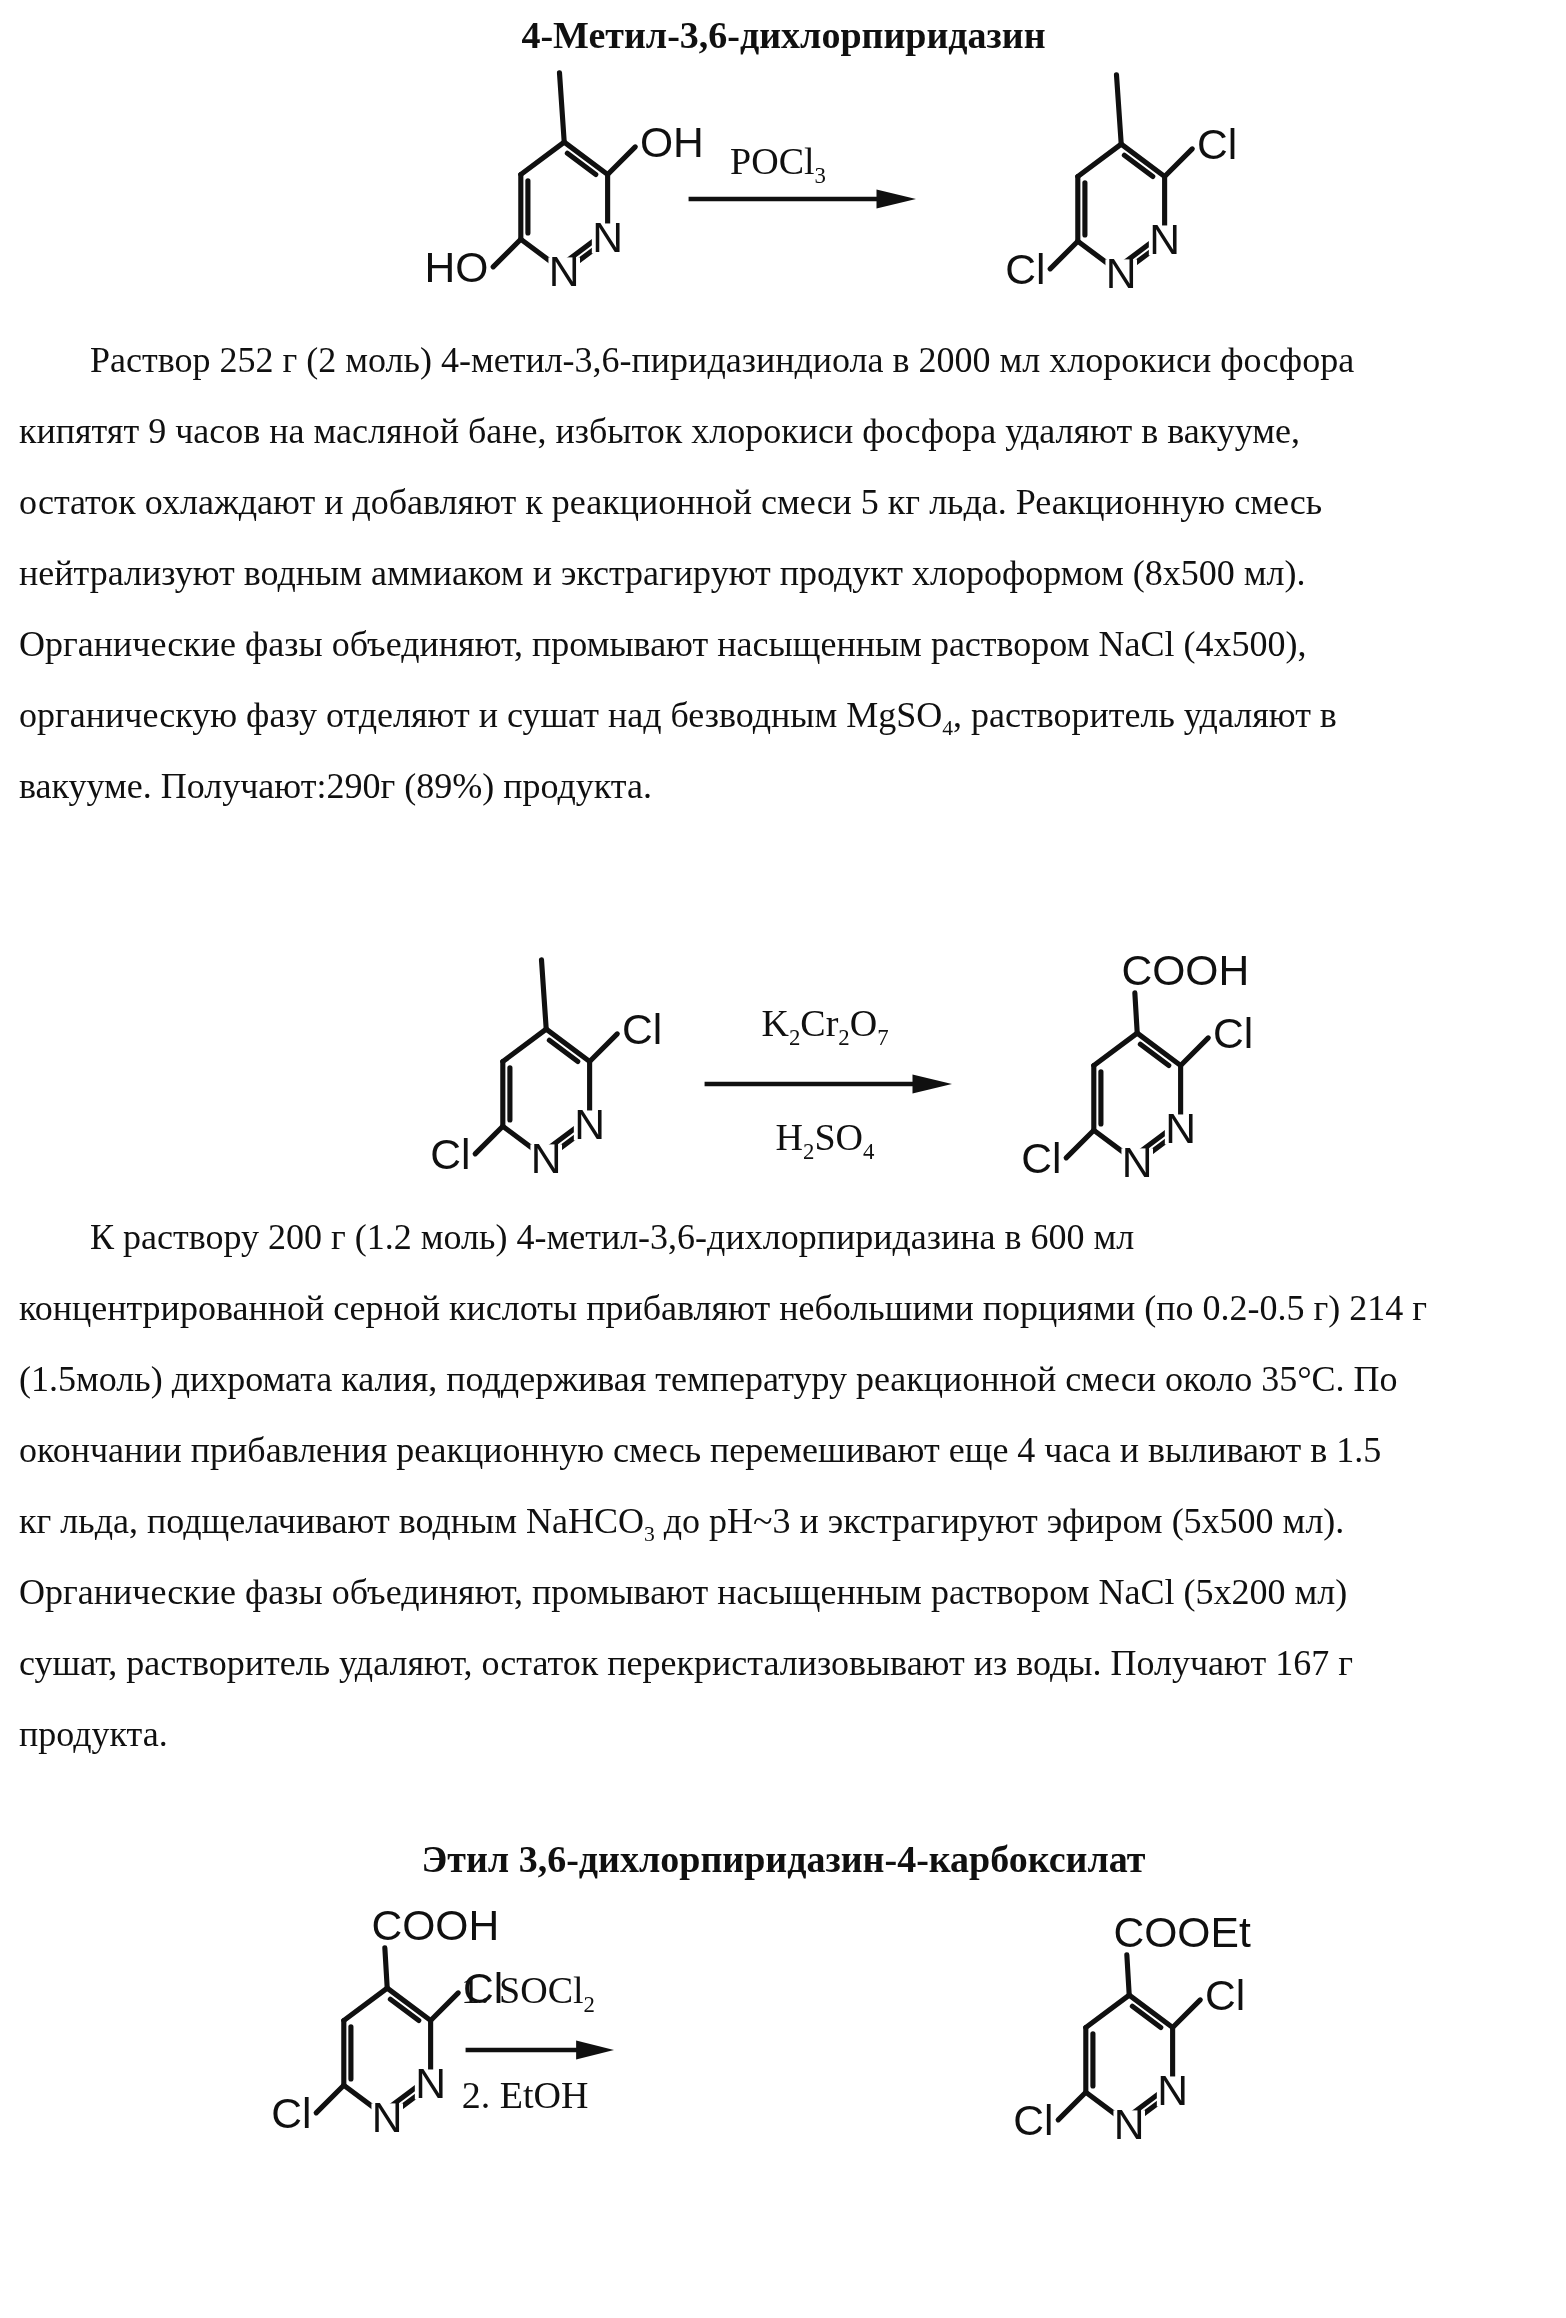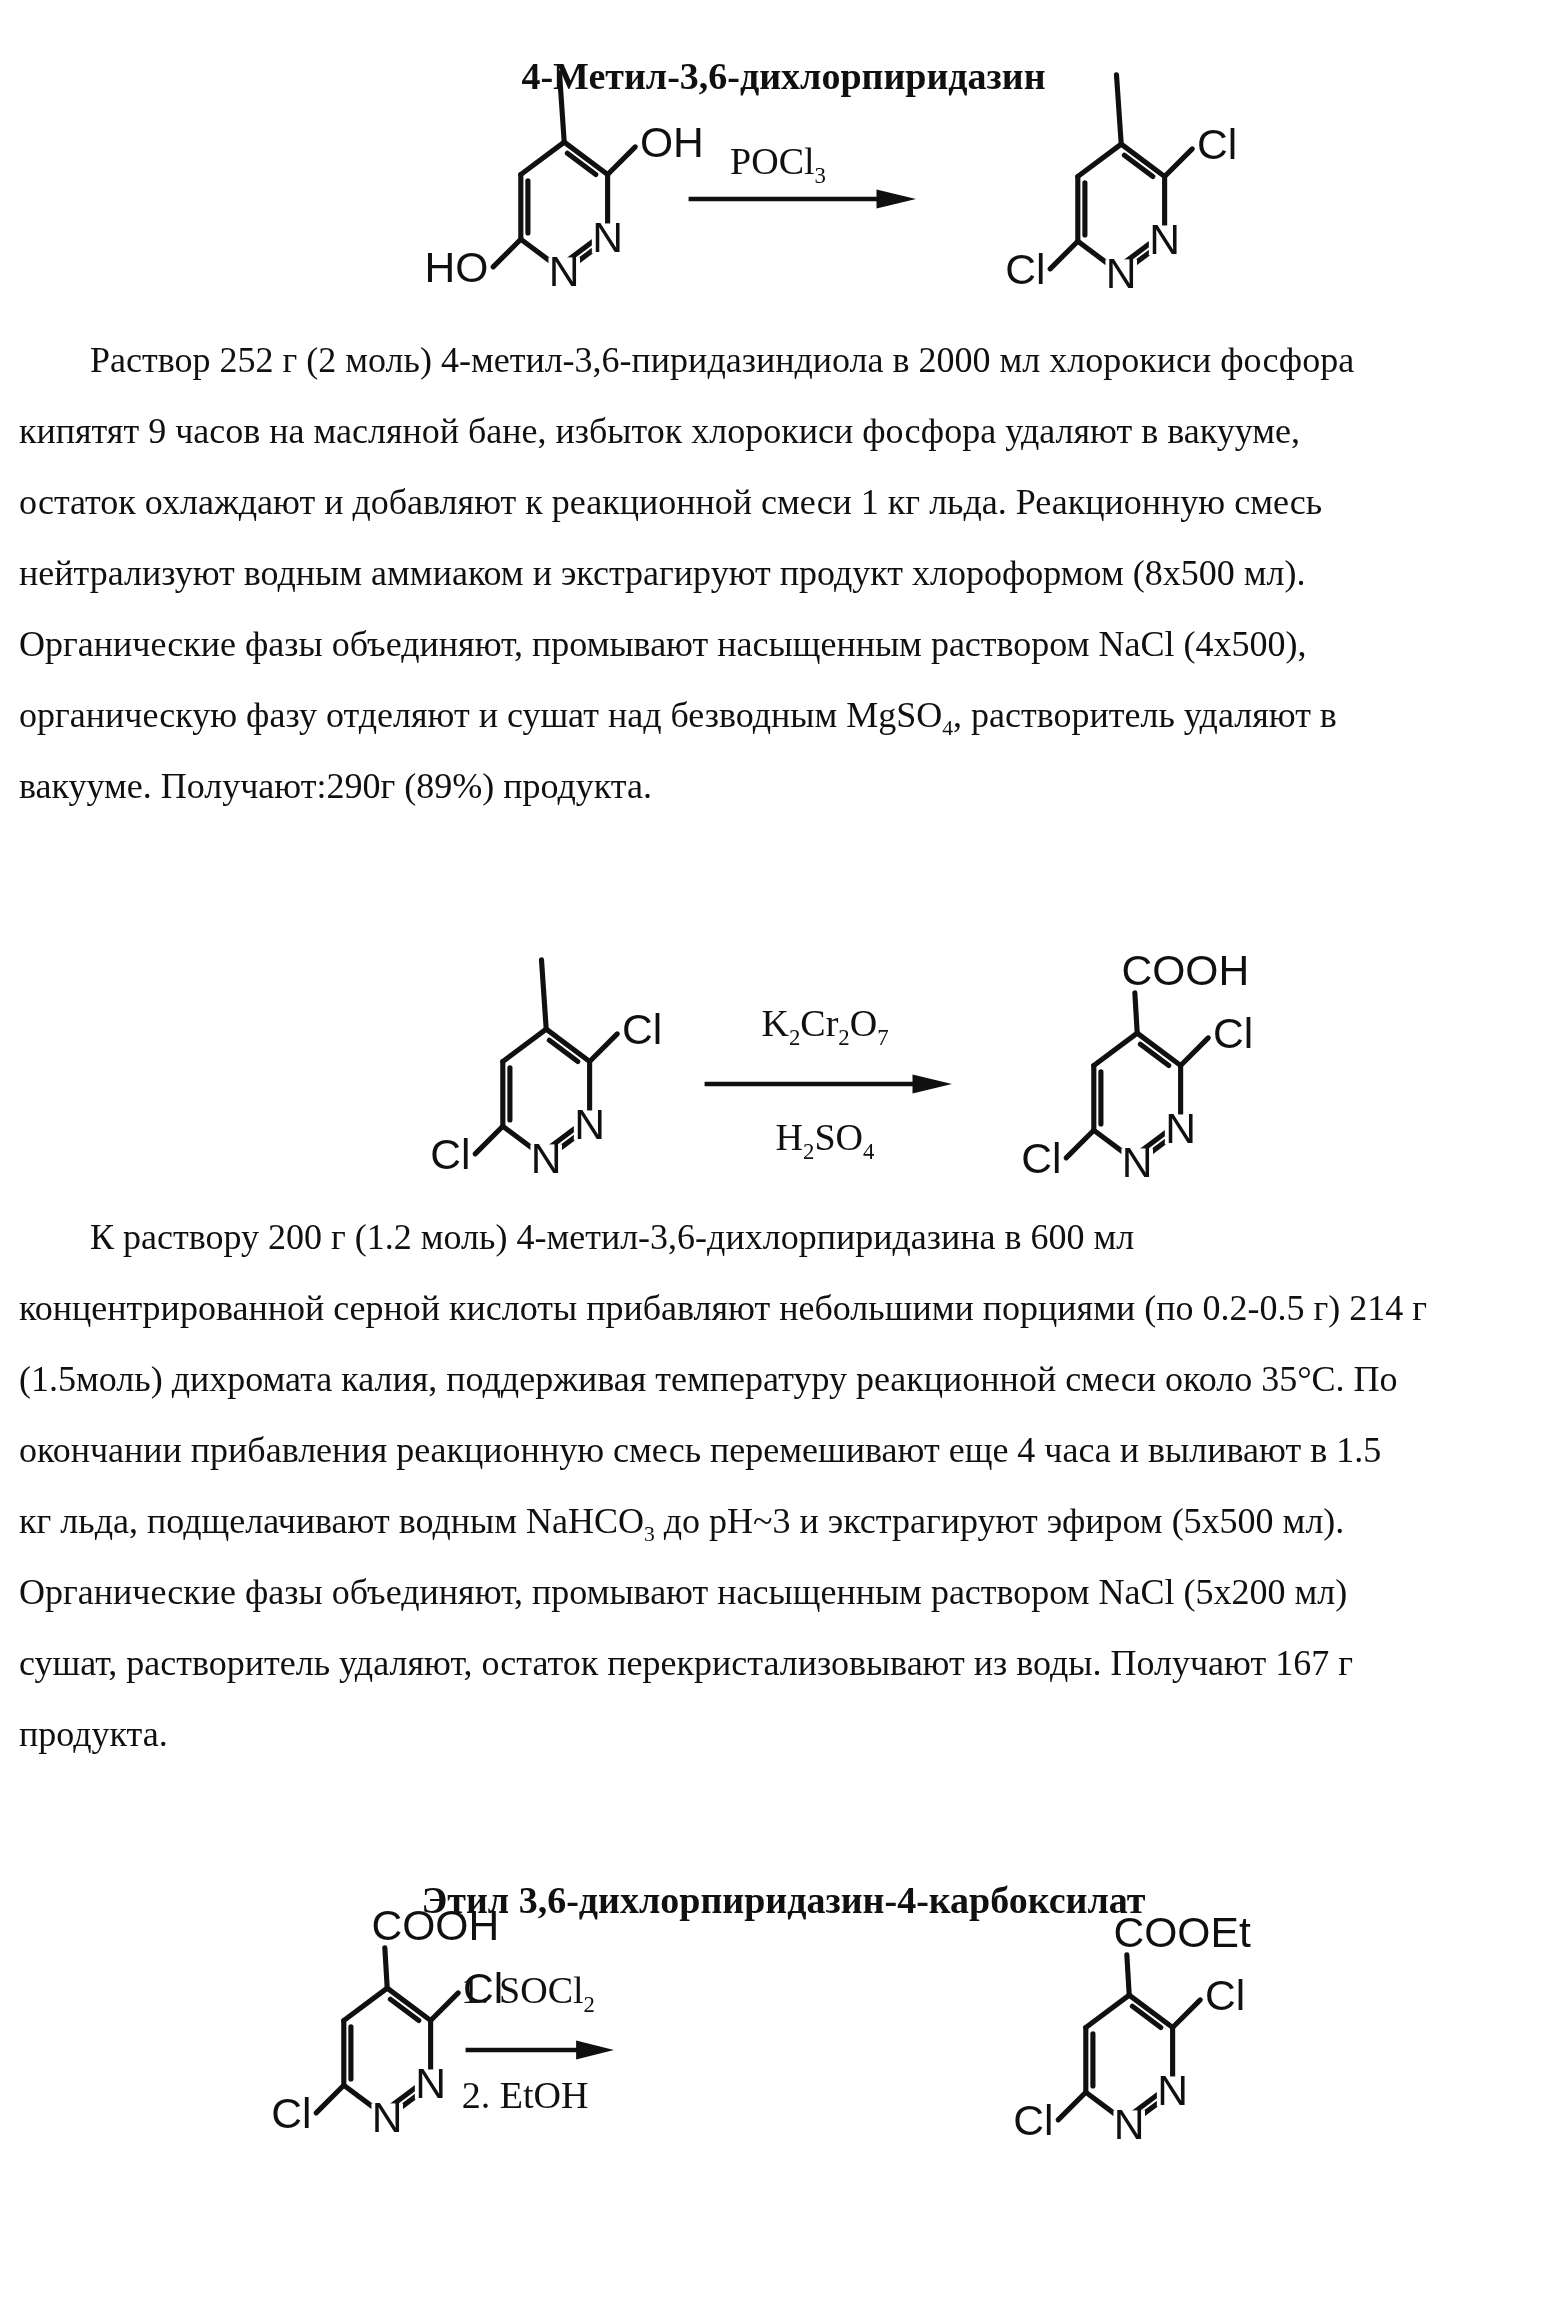--- a/index.html
+++ b/index.html
@@ -2,21 +2,21 @@
 <html style="font-size:12.6px"><head>
 <meta charset="utf-8">
 <style>
   html,body{margin:0;padding:0;background:#e8e8e8;}
   .page{
     position:relative;width:1567px;height:2319px;background:#ffffff;
     font-family:"Liberation Serif",serif;color:#101010;overflow:hidden;margin:0 auto;
   }
   .title{
     position:absolute;left:0;width:100%;text-align:center;
-    font-weight:bold;font-size:38px;white-space:nowrap;margin-top:41px;
+    font-weight:bold;font-size:38px;white-space:nowrap;
   }
   .para{position:absolute;left:19px;right:6.3px;}
   .tline{height:71px;line-height:71px;font-size:36px;white-space:nowrap;}
   .tline.indent{padding-left:71px;}
   sub{font-size:60%;line-height:0;}
   .mol{position:absolute;width:300px;height:292px;}
   .mol svg{overflow:visible;display:block;}
   .reagent{
     position:absolute;transform:translateX(-50%);
     font-size:38px;white-space:nowrap;
@@ -78,21 +78,21 @@
           <text x="225" y="252" text-anchor="middle" font-family="Liberation Sans, sans-serif" font-size="54" fill="#101010">N</text>
           <rect x="150" y="259" width="40" height="38" fill="#ffffff"></rect>
           <text x="170" y="295" text-anchor="middle" font-family="Liberation Sans, sans-serif" font-size="54" fill="#101010">N</text>
         </svg>
       </div>
   </div>
 
   <div class="para" style="top:325px">
       <div class="tline indent">Раствор 252 г (2 моль) 4-метил-3,6-пиридазиндиола в 2000 мл хлорокиси фосфора</div>
       <div class="tline">кипятят 9 часов на масляной бане, избыток хлорокиси фосфора удаляют в вакууме,</div>
-      <div class="tline">остаток охлаждают и добавляют к реакционной смеси 1 кг льда. Реакционную смесь</div>
+      <div class="tline">остаток охлаждают и добавляют к реакционной смеси 5 кг льда. Реакционную смесь</div>
       <div class="tline">нейтрализуют водным аммиаком и экстрагируют продукт хлороформом (8х500 мл).</div>
       <div class="tline">Органические фазы объединяют, промывают насыщенным раствором NaCl (4x500),</div>
       <div class="tline">органическую фазу отделяют и сушат над безводным MgSO<sub>4</sub>, растворитель удаляют в</div>
       <div class="tline">вакууме. Получают:290г (89%) продукта.</div>
     </div>
 
 
   <div>
     <div class="mol" style="left:412px;top:940px">
         <svg width="300" height="292" viewBox="0 0 380 370">

